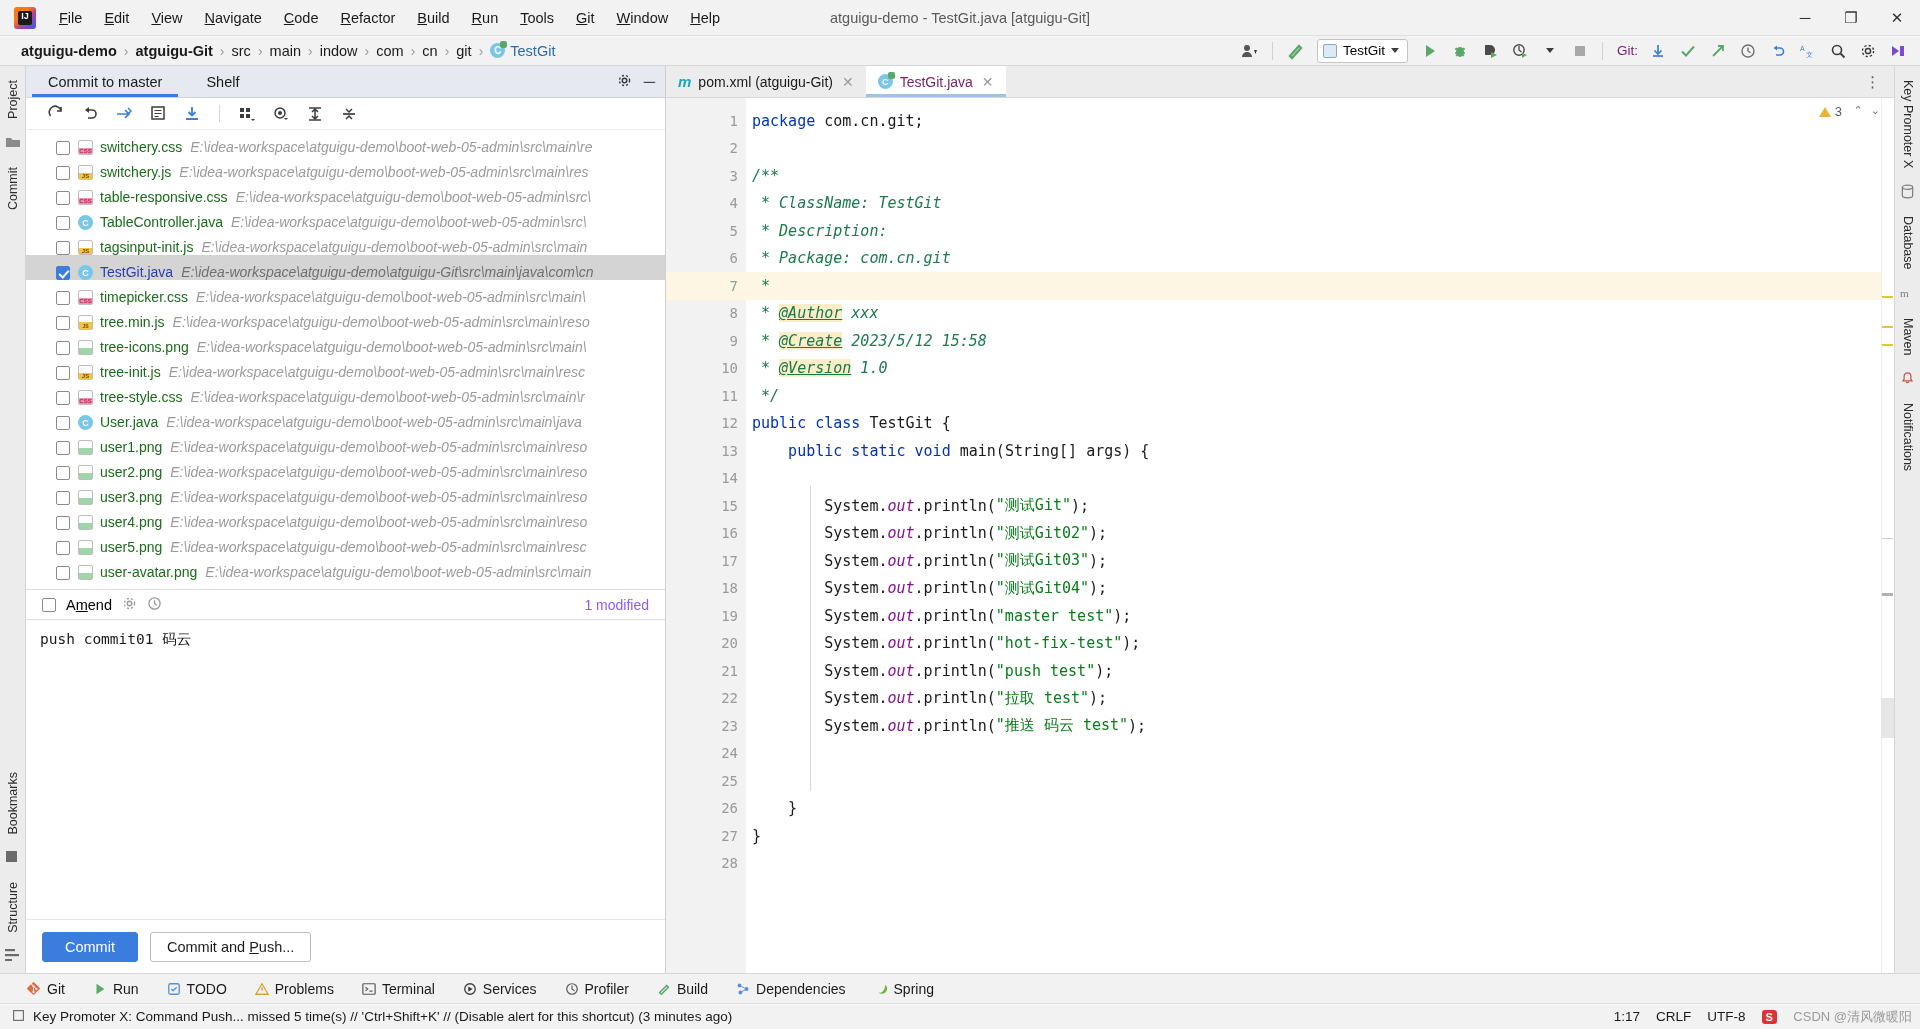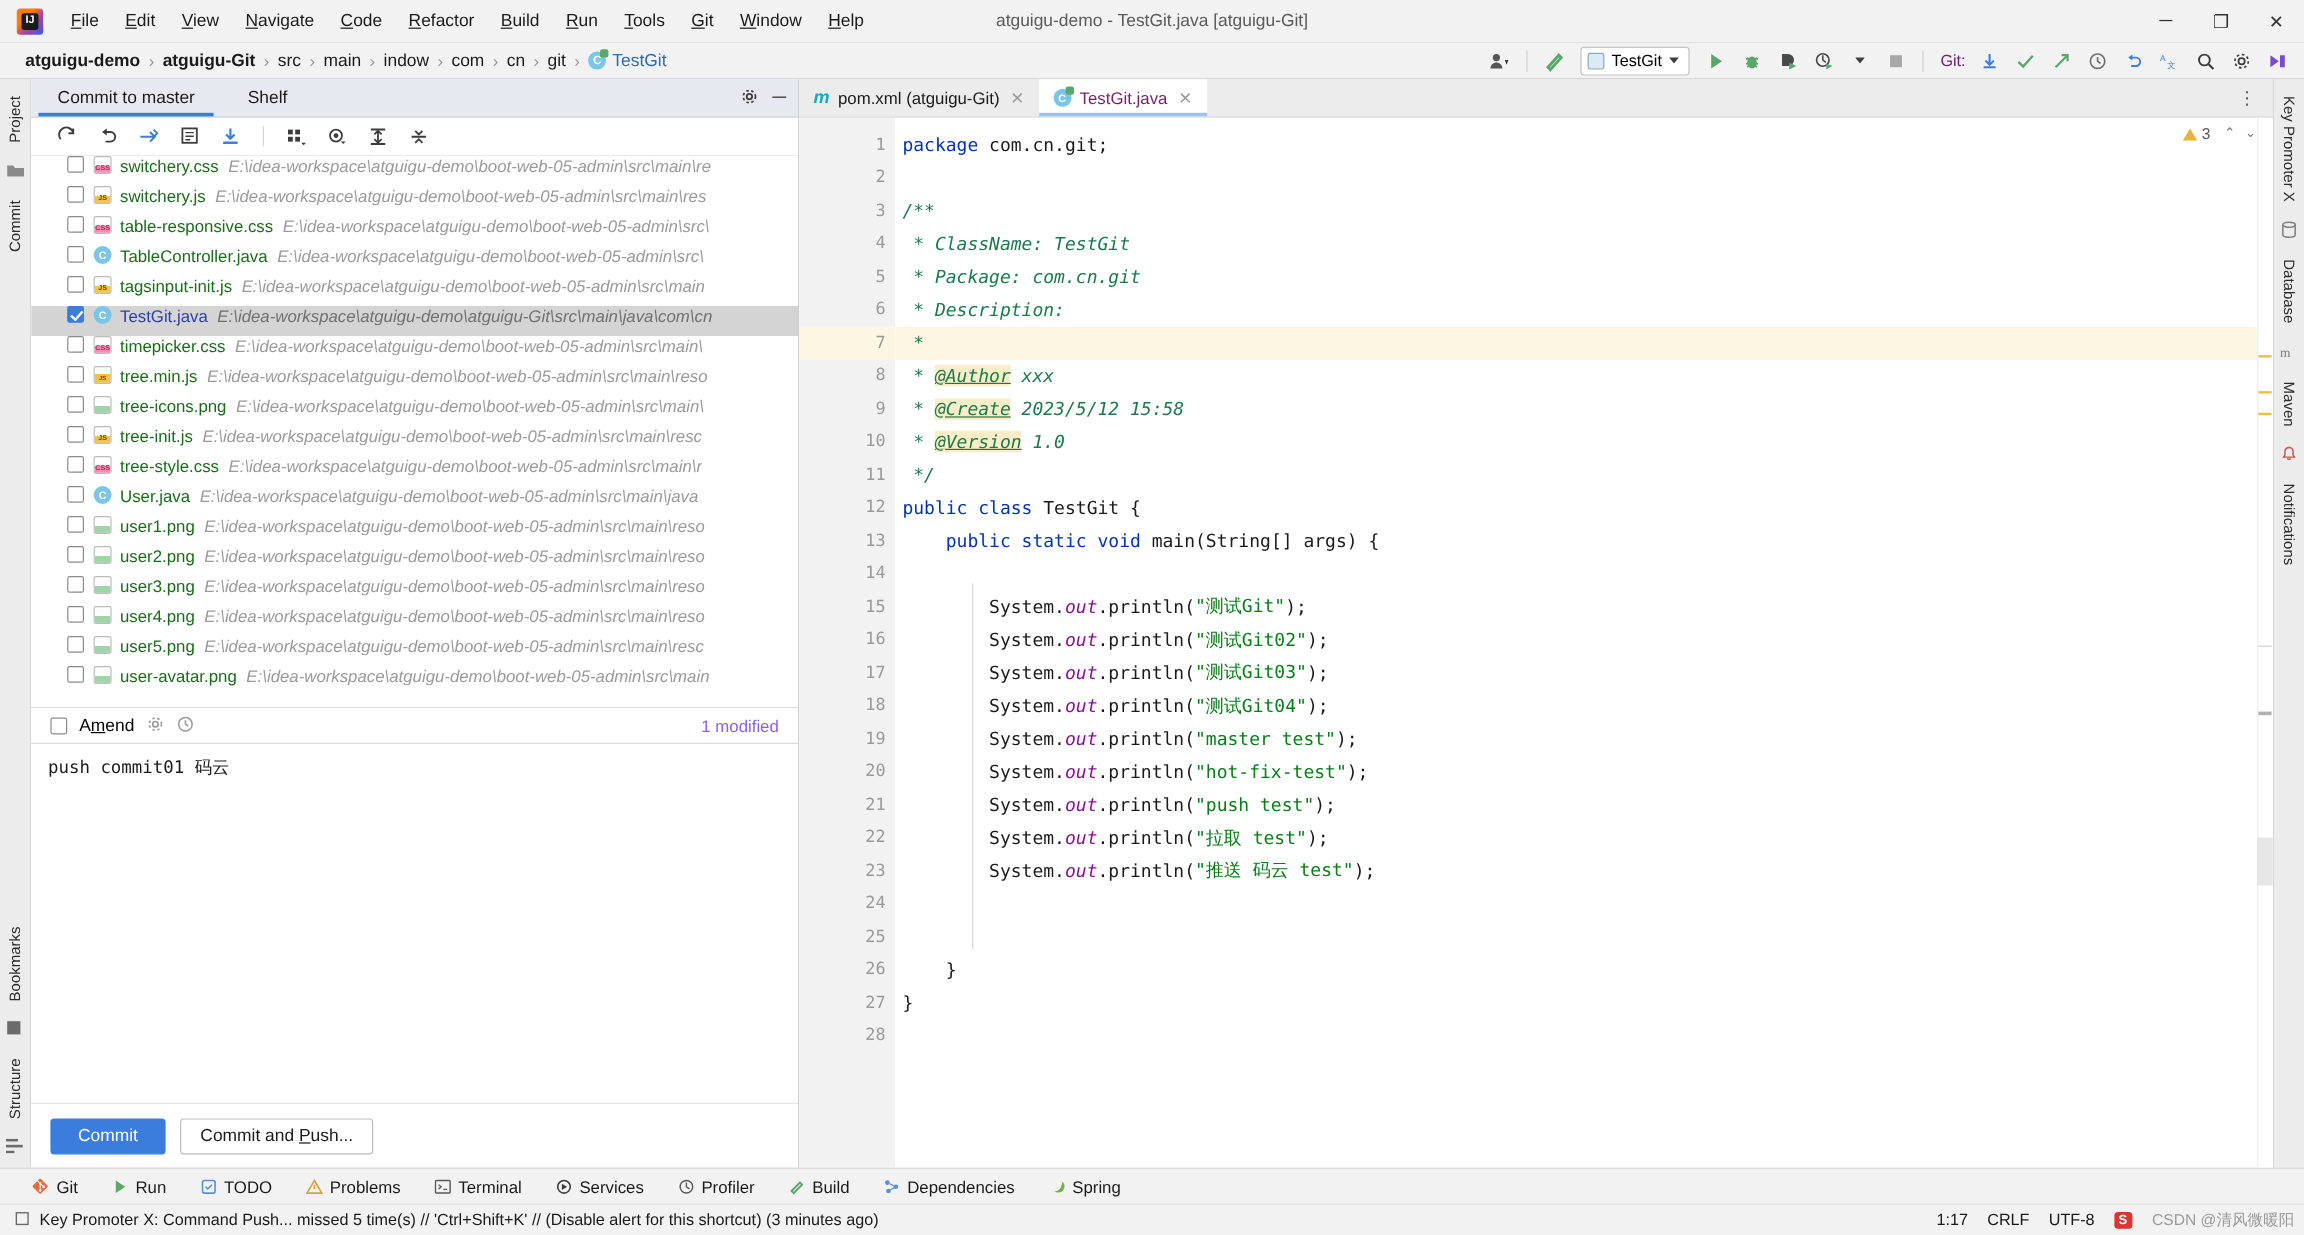--- a/index.html
+++ b/index.html
@@ -127,21 +127,21 @@
   .commit-tabs-right { margin-left: auto; display: flex; align-items: center; padding-right: 10px; gap: 12px; }
   .commit-toolbar {
     height: 32px; min-height: 32px; display: flex; align-items: center;
     padding-left: 16px; gap: 6px; background: #fff; border-bottom: 1px solid #ececec;
   }
   .ct-btn { width: 28px; height: 26px; display: flex; align-items: center; justify-content: center; }
   .ct-sep { width: 1px; height: 17px; background: #d4d4d4; margin: 0 7px; }
 
   .file-list { flex: 1; overflow: hidden; background: #fff; position: relative; }
   .file-row {
-    display: flex; align-items: flex-start; height: 25px; padding-left: 30px; font-size: 14px;
+    display: flex; align-items: flex-end; height: 25px; padding-left: 30px; font-size: 14px;
     white-space: nowrap; position: relative;
   }
   .file-row.selected { background: #d4d4d4; }
   .fcheck {
     width: 14px; height: 14px; border: 1px solid #8a8a8a; background: #fff; border-radius: 2px;
     flex: 0 0 auto; margin-right: 8px;
   }
   .fcheck.on {
     background: #3b7ddd; border-color: #3b7ddd; position: relative;
   }
@@ -752,22 +752,22 @@
             <div class="gline">26<span class="gfold bottom"></span></div>
             <div class="gline">27</div>
             <div class="gline">28</div>
           </div>
         <div class="code" id="code">
           <div class="indent-guide" style="left:64px; top:388px; height:305px;"></div>
         <div class="cline"><span class="kw">package </span><span class="plain">com.cn.git;</span></div>
             <div class="cline">&nbsp;</div>
             <div class="cline"><span class="cmt">/**</span></div>
             <div class="cline"><span class="cmt"> * ClassName: TestGit</span></div>
+            <div class="cline"><span class="cmt"> * Description:</span></div>
             <div class="cline"><span class="cmt"> * Package: com.cn.git</span></div>
-            <div class="cline"><span class="cmt"> * Description:</span></div>
             <div class="cline hl"><span class="cmt"> *</span></div>
             <div class="cline"><span class="cmt"> * </span><span class="tag">@Author</span><span class="cmt"> xxx</span></div>
             <div class="cline"><span class="cmt"> * </span><span class="tag">@Create</span><span class="cmt"> 2023/5/12 15:58</span></div>
             <div class="cline"><span class="cmt"> * </span><span class="tag">@Version</span><span class="cmt"> 1.0</span></div>
             <div class="cline"><span class="cmt"> */</span></div>
             <div class="cline"><span class="kw">public class </span><span class="cls">TestGit </span><span class="plain">{</span></div>
             <div class="cline"><span class="kw">    public static void </span><span class="plain">main(</span><span class="cls">String</span><span class="plain">[] args) {</span></div>
             <div class="cline">&nbsp;</div>
             <div class="cline"><span class="plain">        System.</span><span class="field">out</span><span class="plain">.println(</span><span class="str">"测试Git"</span><span class="plain">);</span></div>
             <div class="cline"><span class="plain">        System.</span><span class="field">out</span><span class="plain">.println(</span><span class="str">"测试Git02"</span><span class="plain">);</span></div>

